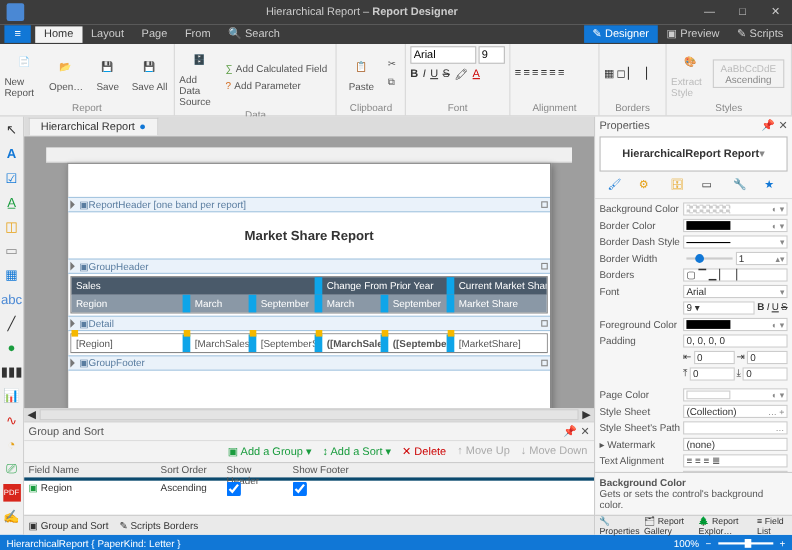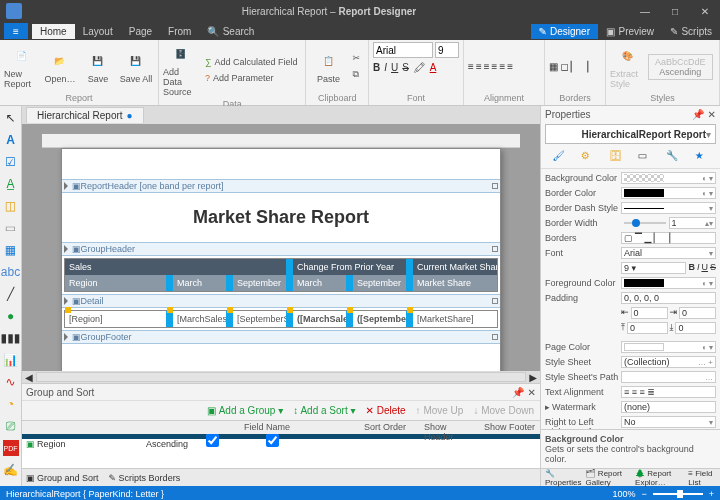--- a/index.html
+++ b/index.html
@@ -30,39 +30,39 @@
 .center { flex: 1; display: flex; flex-direction: column; background: #e8e8e8; }
 .doc-tab-bar { height: 18px; background: #dcdcdc; display: flex; align-items: center; padding-left: 4px; font-size:10px;}
 .doc-tab { background: #f3f3f3; padding: 2px 10px; border: 1px solid #ccc; border-bottom: none; display:flex;align-items:center;gap:4px;}
 .canvas-wrap { flex: 1; background: #9e9e9e; padding: 10px 20px; overflow: hidden; position: relative; }
 .ruler-h { height: 14px; background: #f0f0f0; border-bottom: 1px solid #ccc;}
 .page { background: #fff; margin: 0 auto; width: 440px; border: 1px solid #888; box-shadow: 2px 2px 6px rgba(0,0,0,0.3);}
 .band-header { height: 14px; background: #eaf2fa; border-top: 1px solid #a6c6e0; border-bottom: 1px solid #a6c6e0; font-size: 9px; color: #5a7da0; padding-left: 10px; display:flex; align-items:center; position:relative;}
 .band-header .tri { position:absolute; left:2px; width:0;height:0;border-top:4px solid transparent;border-bottom:4px solid transparent;border-left:4px solid #777;}
 .band-header .sq { width:6px;height:6px;border:1px solid #888;position:absolute;right:2px;}
 .band-content { padding: 2px; }
-.report-title { text-align: center; font-size: 18px; font-weight: bold; padding: 12px 0; }
+.report-title { text-align: center; font-size: 12px; font-weight: bold; padding: 12px 0; }
 .table { display: flex; flex-direction: column; border:1px solid #888;}
 .table-row { display: flex; height: 16px; }
 .hdr-dark { background: #4a5a6a; color: #fff; font-size: 9px; }
 .hdr-light { background: #8a98a6; color: #fff; font-size: 9px; }
 .detail-row { background: #fff; font-size: 9px; color:#555;}
 .cell { border-right: 7px solid #0ea5e9; padding: 1px 4px; overflow: hidden; white-space: nowrap; display:flex;align-items:center;}
 .cell:last-child { border-right: none; }
 .c1 { width: 108px; } .c2 { width: 60px; } .c3 { width: 60px; } .c4 { width: 60px; } .c5 { width: 60px; } .c6 { width: 88px; flex:1;}
 .chdr { width:228px;} .chdr2{width:120px;} .chdr3{flex:1;}
 .group-sort { border-top: 1px solid #ccc; background: #f3f3f3; }
 .group-sort .hdr { height: 16px; display: flex; align-items: center; justify-content: space-between; padding: 0 4px; font-size: 10px; color:#555;}
 .group-sort .toolbar { height: 20px; display: flex; align-items: center; padding: 2px 6px; gap: 10px; font-size: 10px; border-top:1px solid #ddd;justify-content:flex-end;}
-.group-sort .grid-hdr { display:flex; background:#eee; font-size:9px; color:#555; height:14px;border-top:1px solid #ccc;justify-content:flex-end;}
-.group-sort .grid-row { display:flex; background:#fff; font-size:9px; color:#333; height:16px;border-top:5px solid #0c4a6e;align-items:flex-end;}
+.group-sort .grid-hdr { display:flex; background:#eee; font-size:9px; color:#555; height:14px;border-top:1px solid #ccc;}
+.group-sort .grid-row { display:flex; background:#fff; font-size:9px; color:#333; height:16px;border-top:3px solid #0c4a6e;}
 .gs-c1{width:120px;padding:1px 4px;} .gs-c2{width:60px;padding:1px 4px;} .gs-c3{width:60px;padding:1px 4px;} .gs-c4{width:60px;padding:1px 4px;}
 .props-panel { width: 180px; background: #f6f6f6; border-left: 1px solid #ccc; display: flex; flex-direction: column; font-size:10px;}
 .props-panel .hdr { height: 16px; display: flex; align-items: center; justify-content: space-between; padding: 0 4px; color:#555;}
-.props-panel .obj-sel { height:20px; border:1px solid #bbb; margin:2px 4px; display:flex; align-items:center; padding:0 4px; background:#fff;justify-content:flex-end;}
+.props-panel .obj-sel { height:32px; border:1px solid #bbb; margin:2px 4px; display:flex; align-items:center; padding:0 4px; background:#fff;justify-content:center;}
 .props-panel .cat-tabs { display:flex; justify-content:space-around; padding:4px 4px; border-bottom:1px solid #ddd;}
 .props-panel .cat-tabs span { width:14px; height:14px; display:inline-block;}
 .props-list { flex:1; overflow:hidden; padding:2px 4px;}
 .prop-row { display:flex; align-items:center; height:14px; margin-bottom:1px; font-size:9px;}
 .prop-row .lbl { width:76px; color:#555; }
 .prop-row .val { flex:1; border:1px solid #ccc; height:12px; background:#fff; padding:0 2px; display:flex; align-items:center; justify-content:space-between; font-size:9px;}
 .prop-row .val .sw { width:40px;height:8px;background:#000;}
 .prop-row .val .dd { color:#888; font-size:8px;}
 .slider-row .track{flex:1;height:2px;background:#ccc;position:relative;margin:0 3px;}
 .slider-row .thumb{width:8px;height:8px;background:#1177d6;border-radius:50%;position:absolute;left:8px;top:-3px;}
@@ -442,28 +442,28 @@
           </div>
         </div>
       <div class="prop-row">
           <div class="lbl">Style Sheet's Path</div>
           <div class="val">
             <span></span>
             <span class="dd">…</span>
           </div>
         </div>
       <div class="prop-row">
+          <div class="lbl">▸ <span>Watermark</span></div>
+          <div class="val">
+            <span>(none)</span>
+          </div>
+        </div>
+      <div class="prop-row">
           <div class="lbl">Text Alignment</div>
           <div class="val" style="justify-content:flex-start;gap:2px">≡ ≡ ≡ ≣</div>
-        </div>
-      <div class="prop-row">
-          <div class="lbl">▸ <span>Watermark</span></div>
-          <div class="val">
-            <span>(none)</span>
-          </div>
         </div>
       <div class="prop-row">
           <div class="lbl">Right to Left</div>
           <div class="val">
             <span>No</span>
             <span class="dd">▾</span>
           </div>
         </div>
       <div class="prop-row">
           <div class="lbl">Right to Left Layout</div>

